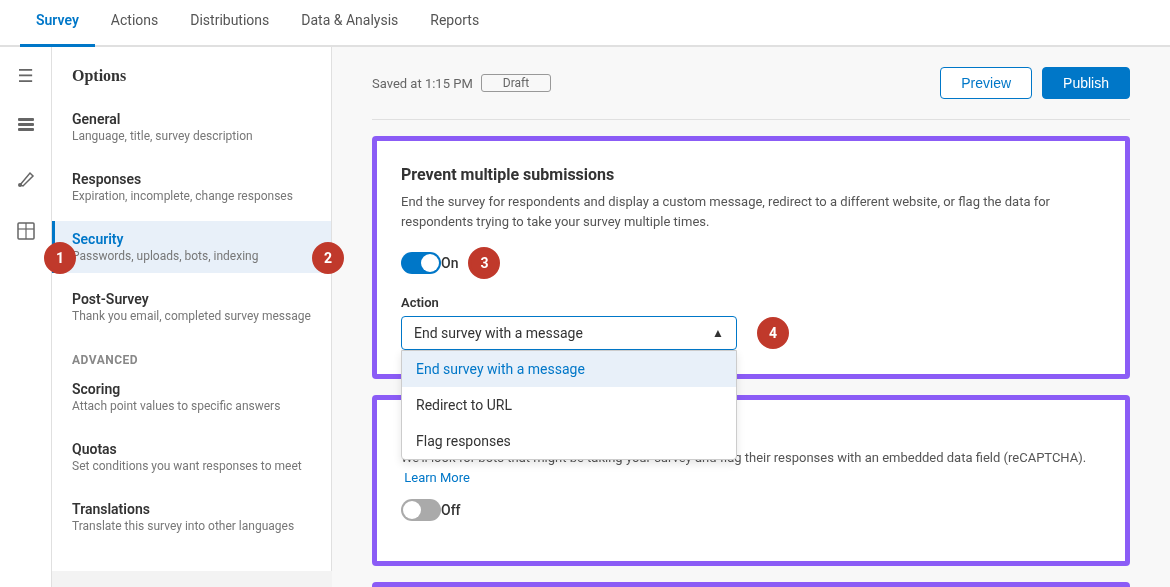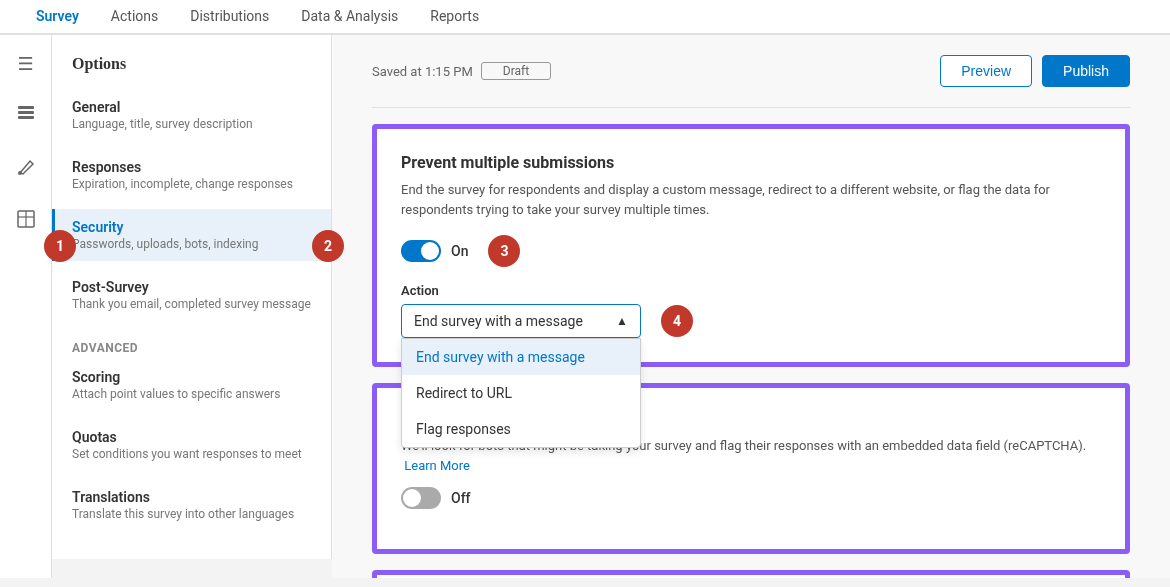--- a/index.html
+++ b/index.html
@@ -1,21 +1,21 @@
 <!DOCTYPE html>
 <html><head>
   <meta charset="utf-8">
   <style>
     * { box-sizing: border-box; margin: 0; padding: 0; }
     body { font-family: -apple-system, BlinkMacSystemFont, 'Segoe UI', Roboto, sans-serif; font-size: 14px; background: #f3f3f3; color: #333; }
 
     
     .top-nav {
-      display: flex; align-items: center; background: #fff;
-      border-bottom: 2px solid #e0e0e0; padding: 0 20px; height: 35px;
+      display: flex; background: #fff;
+      border-bottom: 2px solid #e0e0e0; padding: 0 20px; height: 47px;
     }
     .top-nav-tab {
       padding: 12px 16px; cursor: pointer; font-size: 14px; color: #555;
       border-bottom: 3px solid transparent; margin-bottom: -2px;
       text-decoration: none;
     }
     .top-nav-tab.active { color: #0077c8; border-bottom-color: #0077c8; font-weight: 600; }
 
     
     .main-layout { display: flex; height: calc(587px - 44px); }
@@ -71,37 +71,37 @@
     }
 
     
     .card {
       background: #fff; border: 5px solid #8b5cf6; border-radius: 4px; padding: 24px; margin-bottom: 16px;
     }
     .card-title { font-size: 16px; font-weight: 700; color: #333; margin-bottom: 8px; }
     .card-desc { font-size: 13px; color: #555; line-height: 1.5; margin-bottom: 16px; }
 
     
-    .toggle-row { display: flex; align-items: center; gap: 10px; margin-bottom: 16px; }
+    .toggle-row { display: flex; align-items: center; margin-bottom: 16px; }
     .toggle {
       width: 40px; height: 22px; border-radius: 11px; position: relative; cursor: pointer;
     }
     .toggle.on { background: #0077c8; }
     .toggle.off { background: #aaa; }
     .toggle-knob {
       width: 18px; height: 18px; background: #fff; border-radius: 50%;
       position: absolute; top: 2px; transition: left 0.2s;
     }
     .toggle.on .toggle-knob { left: 20px; }
     .toggle.off .toggle-knob { left: 2px; }
     .toggle-label { font-size: 14px; font-weight: 500; color: #333; }
 
     
     .action-label { font-size: 13px; font-weight: 600; color: #333; margin-bottom: 6px; }
-    .dropdown-container { position: relative; width: 240px; }
+    .dropdown-container { position: relative; width: 336px; }
     .dropdown-trigger {
       display: flex; align-items: center; justify-content: space-between;
       border: 1.5px solid #0077c8; border-radius: 4px; padding: 8px 12px;
       background: #fff; cursor: pointer; font-size: 14px; color: #333;
     }
     .dropdown-menu {
       position: absolute; top: 100%; left: 0; width: 100%;
       background: #fff; border: 1px solid #ccc; border-radius: 0 0 4px 4px;
       z-index: 100; box-shadow: 0 4px 8px rgba(0,0,0,0.1);
     }

